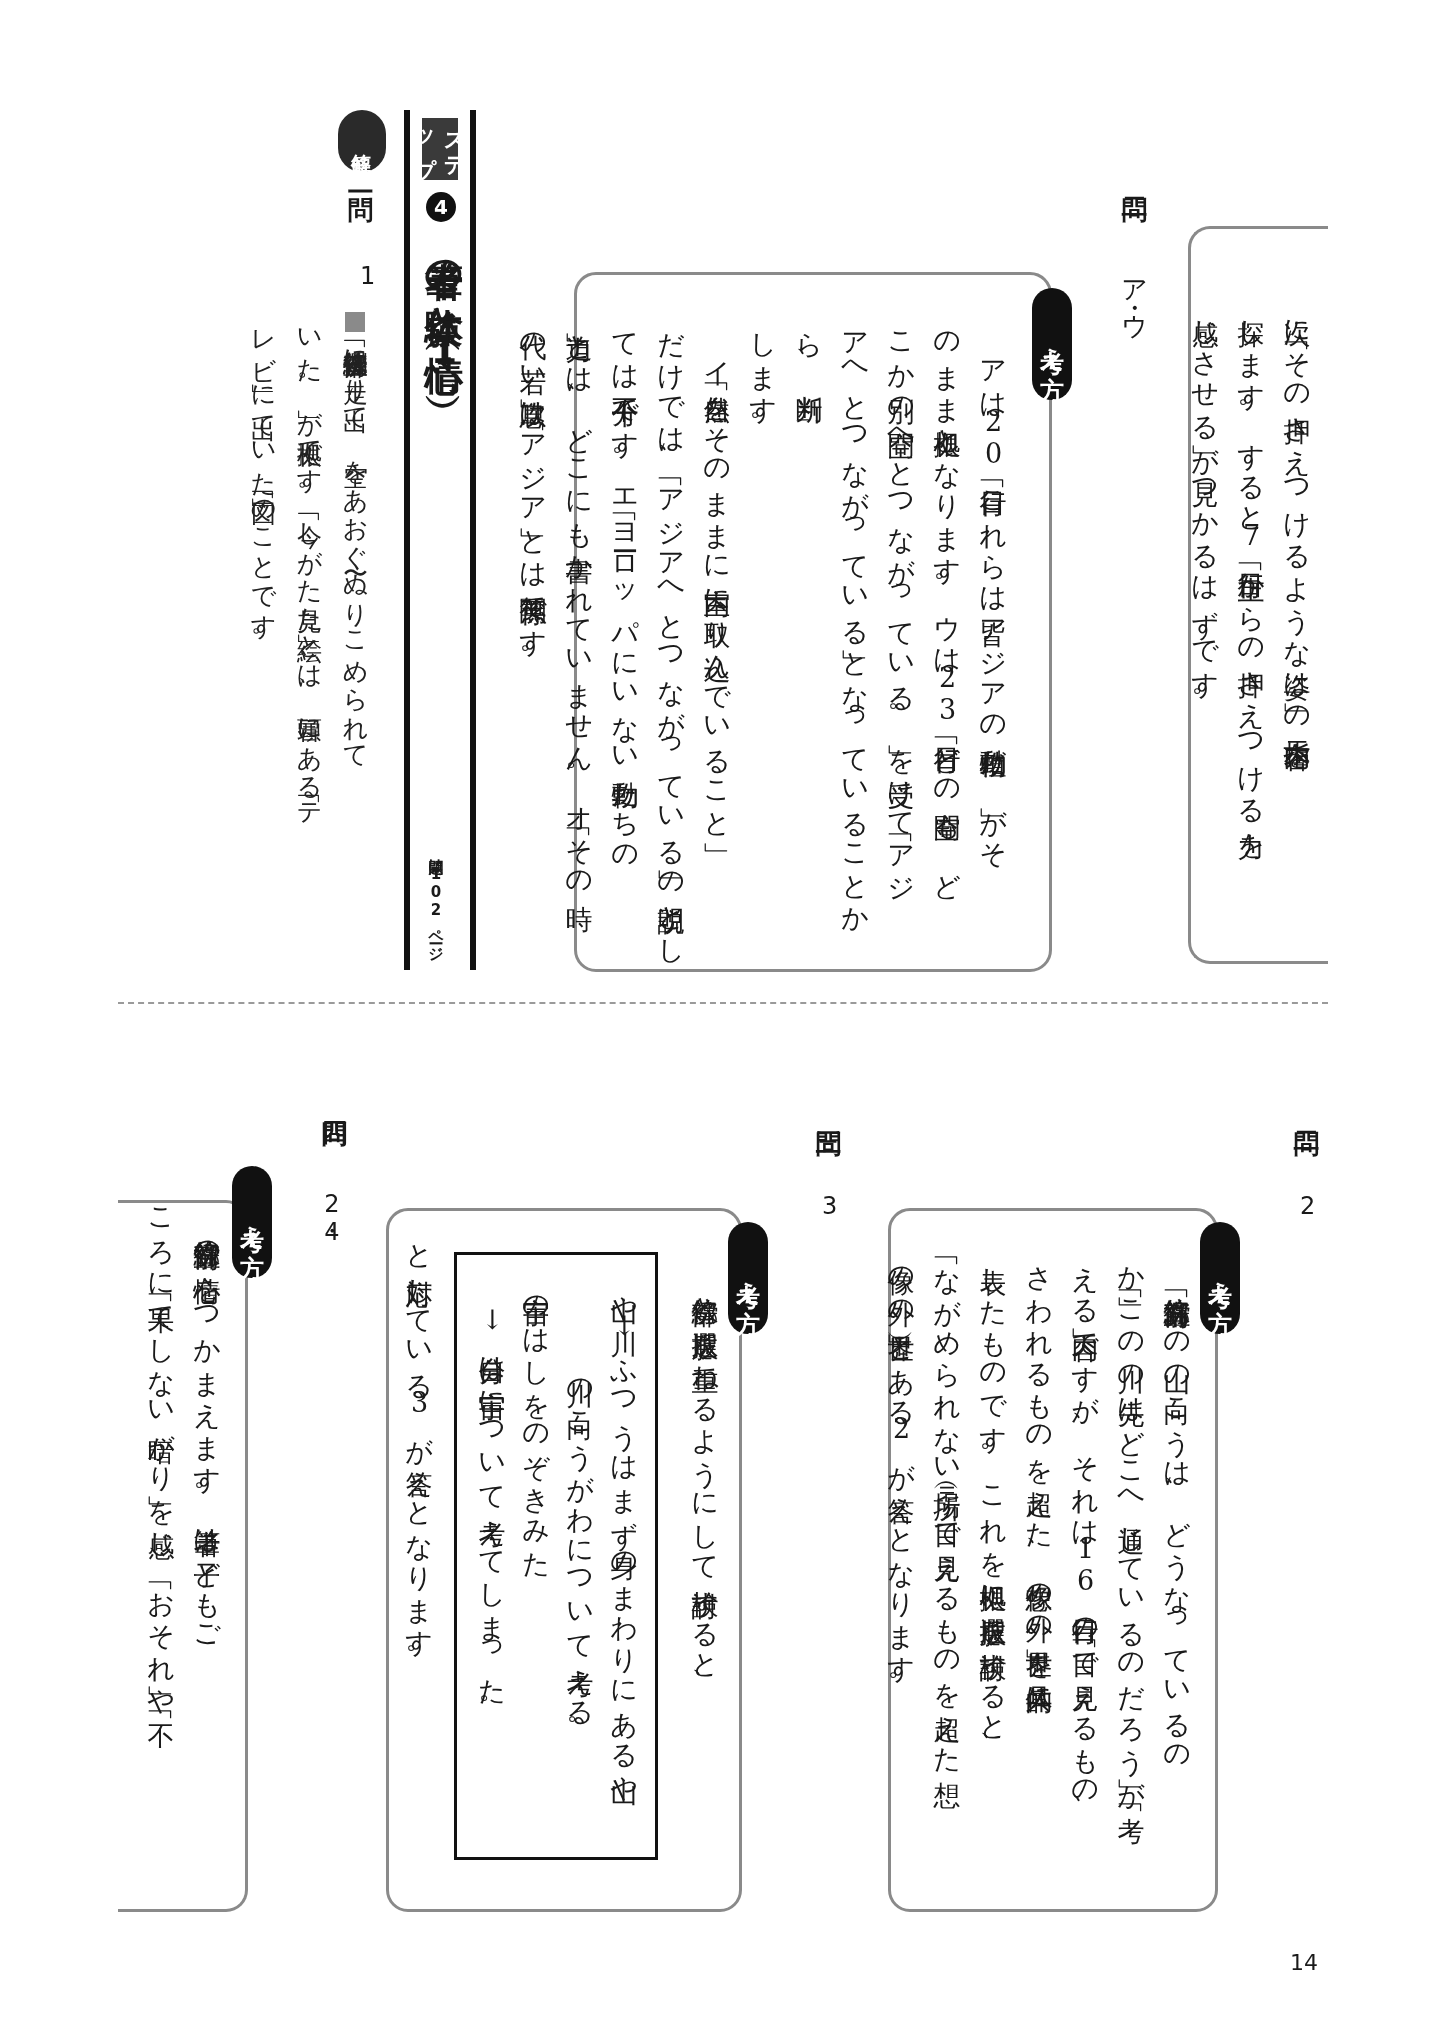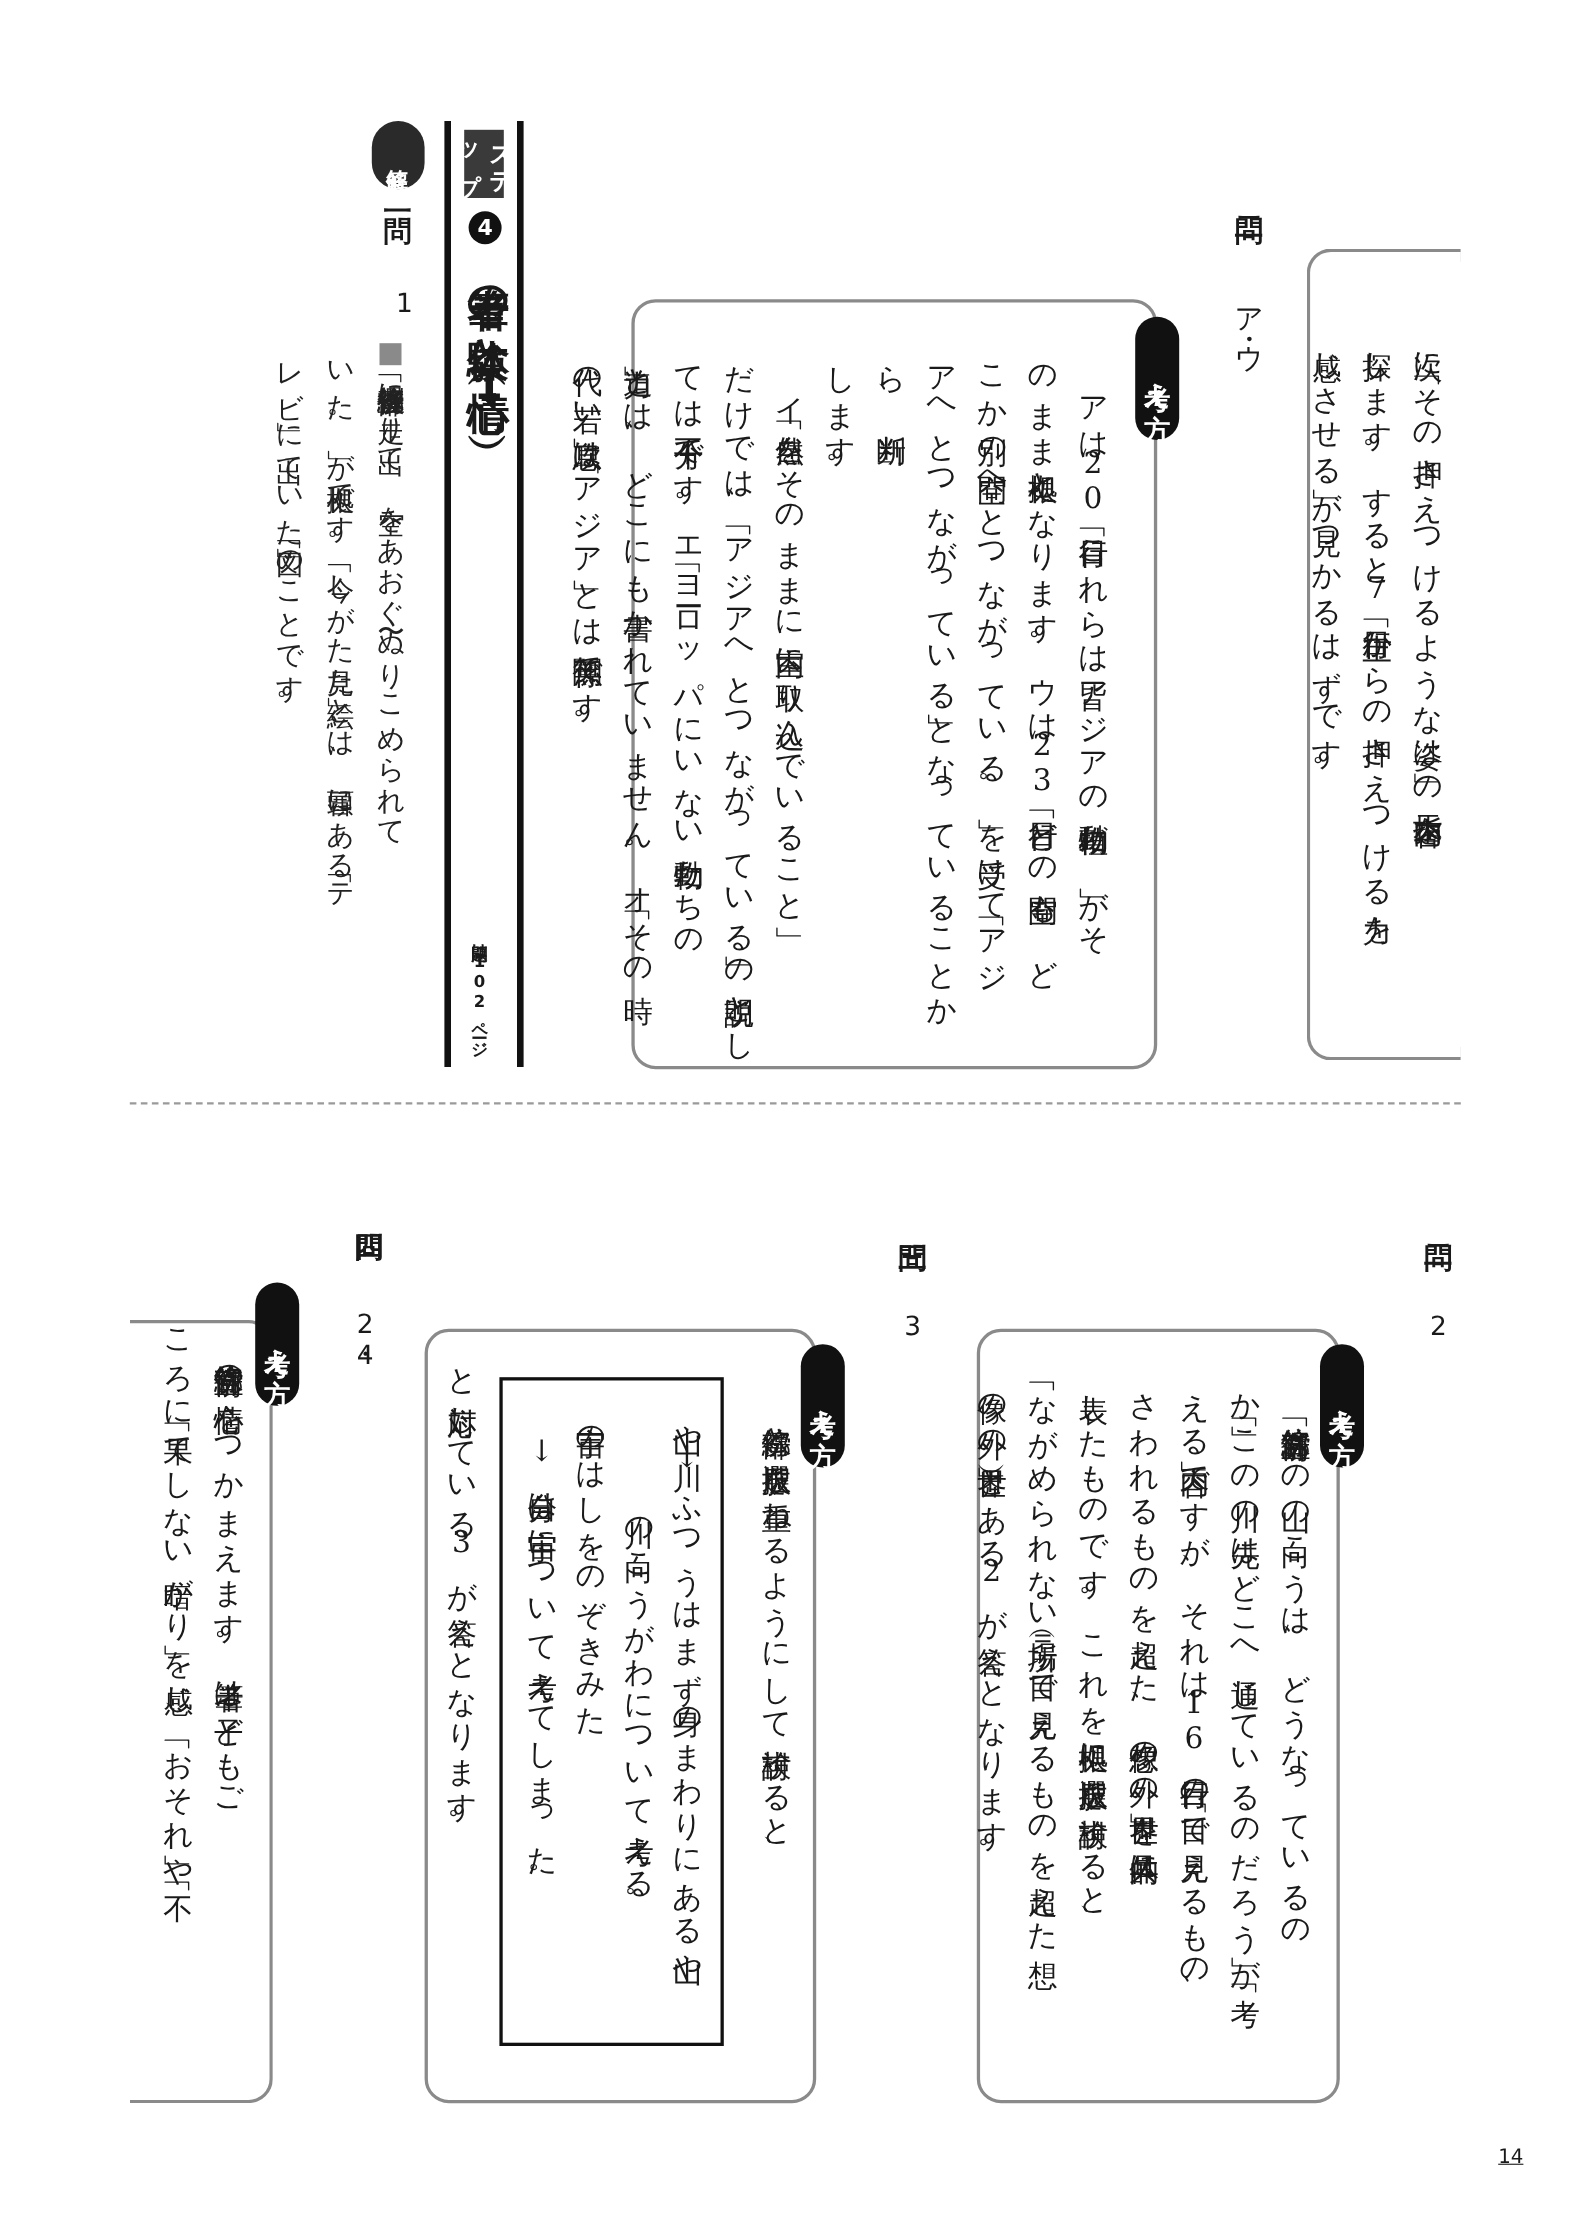--- a/index.html
+++ b/index.html
@@ -38,21 +38,21 @@
               font-size: 15px; writing-mode: vertical-rl; text-orientation: upright; line-height: 1; }
 
   .kaitou { position: absolute; left: 338px; top: 110px; width: 48px; height: 62px; border-radius: 26px; background: #2a2a2a; color: #fff;
             font-family: "DejaVu Sans", "Liberation Sans", sans-serif; font-weight: bold; font-size: 20px; writing-mode: vertical-rl; text-orientation: upright;
             display:flex; align-items:center; justify-content:center; letter-spacing: -3px; }
 
   .gray-sq { display:inline-block; width: 20px; height: 20px; background:#8a8a8a; }
   .sans-body { font-family: "DejaVu Sans", "Liberation Sans", sans-serif; font-size: 25px; line-height: 46px; color:#222; }
 
   .inner-box { position: absolute; border: 3px solid #111; box-sizing: border-box; }
-  .page-num { position: absolute; left: 1362px; top: 1950px; font-family: "DejaVu Sans", "Liberation Sans", sans-serif; font-size: 18px; text-decoration: underline; }
+  .page-num { position: absolute; left: 1290px; top: 1950px; font-family: "DejaVu Sans", "Liberation Sans", sans-serif; font-size: 22px; }
 </style>
 </head>
 <body>
 
 <div class="box open-right" style="left:1188px; top:226px; width:140px; height:738px;"></div>
 <div class="abs vt body-text" style="left:1200px; top:300px; height:640px; width:120px;">
   <p>次に「その押さえつけるような姿は」の指示内容を</p>
   <p>探します。すると7行目「上からの押さえつける力を</p>
   <p>感じさせる」が見つかるはずです。</p>
 </div>

